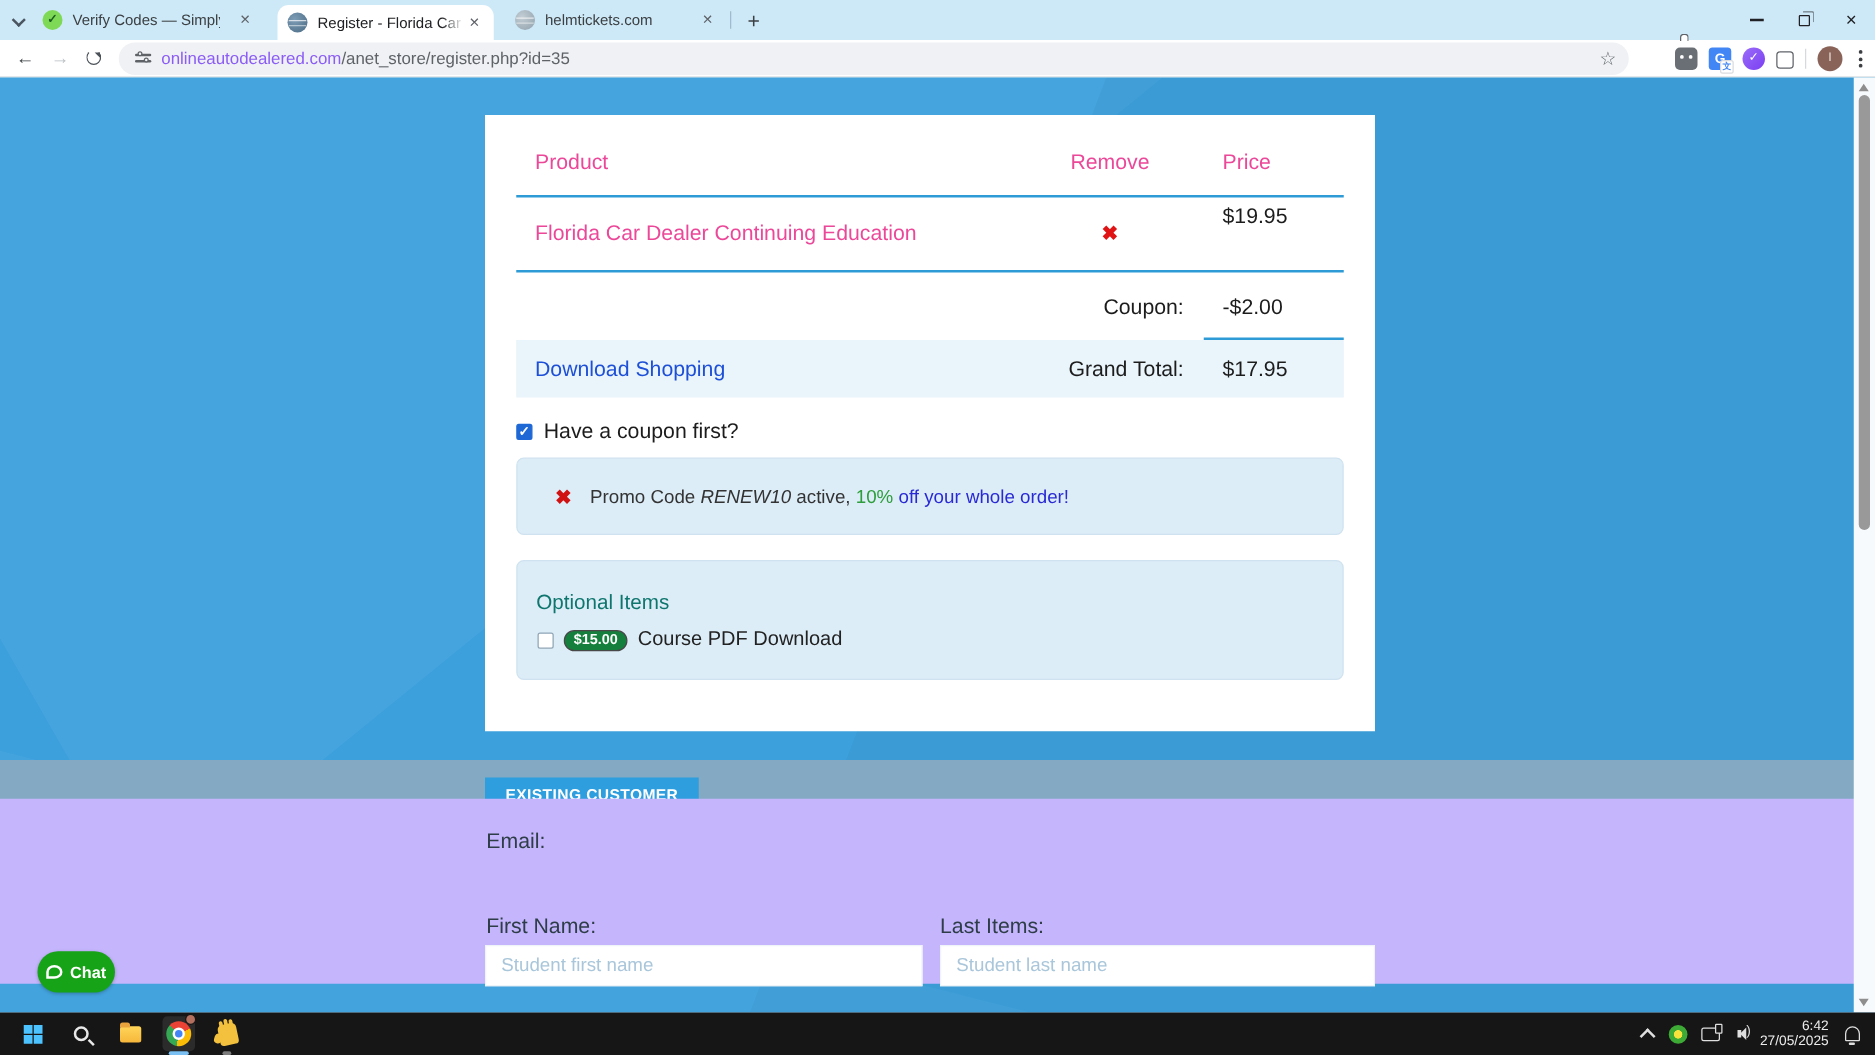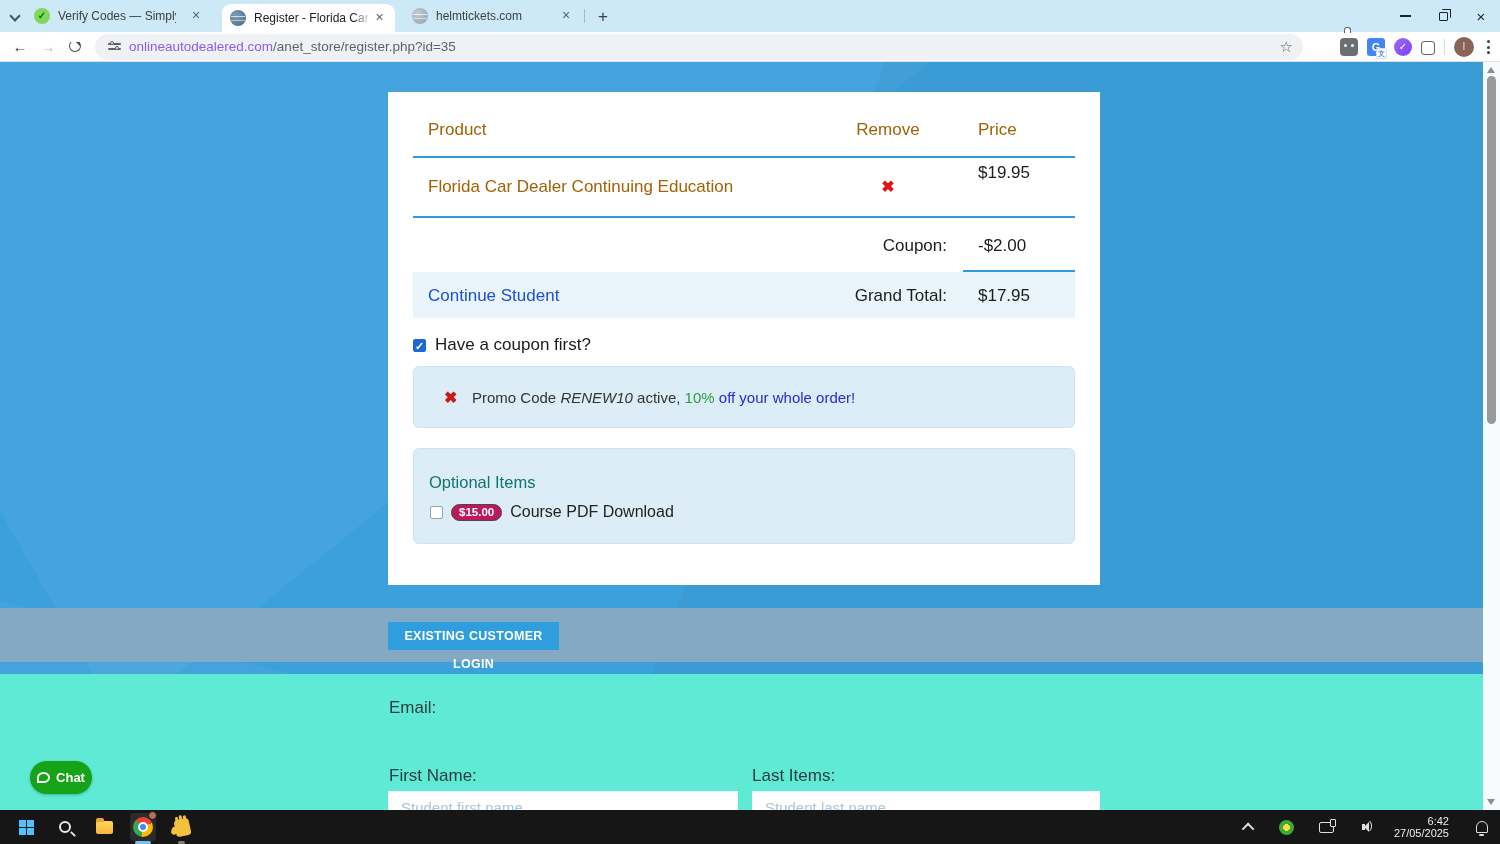--- a/index.html
+++ b/index.html
@@ -60,46 +60,46 @@
   .menu-dots { display:flex; flex-direction:column; gap:2.5px; padding:0 4px; }
   .menu-dots i { width:3px; height:3px; border-radius:50%; background:#3c4043; }
 
   
   .page { position:absolute; top:62px; left:0; width:1500px; height:748px; background:#3ca0dc; overflow:hidden; }
   .poly1 { position:absolute; left:0; top:0; width:100%; height:100%; background:rgba(255,255,255,.05); clip-path:polygon(28% 0, 62% 0, 8% 88%, 0 60%, 0 0); }
   .poly2 { position:absolute; left:0; top:0; width:100%; height:100%; background:rgba(0,0,0,.03); clip-path:polygon(59% 0, 100% 0, 100% 100%, 40% 100%); }
   .poly3 { position:absolute; left:0; top:0; width:100%; height:100%; background:rgba(255,255,255,.04); clip-path:polygon(0 72%, 55% 100%, 0 100%); }
 
   .card { position:absolute; left:388px; top:30px; width:712px; height:493px; background:#fff; }
-  .cell-head { position:absolute; font-size:17px; color:#a16207; }
+  .cell-head { position:absolute; font-size:17px; color:#ec4899; }
   .hline { position:absolute; left:25px; width:662px; height:2px; background:#2e9bd6; }
   .hline.short { left:575px; width:112px; height:2px; }
   .gt-row { position:absolute; left:25px; top:180px; width:662px; height:46px; background:#e9f4fb; }
   .link { font-size:17px; color:#1d4fd7; }
   .price-col { position:absolute; left:590px; font-size:17px; color:#1c1c1c; }
   .right-lbl { position:absolute; left:350px; width:209px; text-align:right; font-size:17px; color:#1c1c1c; }
   .remove-x { position:absolute; left:440px; width:120px; text-align:center; color:#e01414; font-weight:bold; font-size:16px; }
 
   .chk { width:13px; height:13px; border:1px solid #8fa5b5; background:#fff; border-radius:2px; display:inline-block; }
   .chk.checked { background:#1e68d6; border-color:#1e68d6; color:#fff; font-size:11px; line-height:13px; text-align:center; font-weight:bold; }
 
   .panel { position:absolute; left:25px; width:662px; background:#dcedf8; border:1px solid #cfe2ef; border-radius:6px; }
   .promo-line { position:absolute; left:58px; top:22px; font-size:15px; color:#333; }
   .promo-line .code { font-style:italic; }
   .promo-line .pct { color:#2e9e3c; }
   .promo-line .rest { color:#2a2ad4; }
   .panel-x { position:absolute; left:30px; top:21px; color:#d11212; font-weight:bold; font-size:16px; }
 
   .opt-head { position:absolute; left:15px; top:24px; font-size:16.5px; color:#0f766e; }
-  .badge { display:inline-block; background:#be185d; border:1px solid #484848; color:#fff; font-size:11.5px; font-weight:bold; border-radius:9px; padding:1.5px 7px; vertical-align:1px; }
+  .badge { display:inline-block; background:#15803d; border:1px solid #484848; color:#fff; font-size:11.5px; font-weight:bold; border-radius:9px; padding:1.5px 7px; vertical-align:1px; }
 
   .login-band { position:absolute; left:0; top:546px; width:1500px; height:54px; background:#83aac2; }
   .login-btn { position:absolute; left:388px; top:14px; width:171px; height:28px; background:#2f9ede; color:#fff; font-size:12.5px; font-weight:bold; letter-spacing:.3px; text-align:center; line-height:28px; }
 
-  .form-sec { position:absolute; left:0; top:612px; width:1500px; height:148px; background:#5eead4; }
+  .form-sec { position:absolute; left:0; top:577px; width:1500px; height:148px; background:#c4b5fd; }
   .form-lbl { position:absolute; font-size:17px; color:#2e3d47; }
   .txt-input { position:absolute; height:33px; background:#fff; border:1px solid #eef4f8; font-size:15px; padding:0 12px; color:#444; font-family:"Liberation Sans", sans-serif; }
   .txt-input::placeholder { color:#a9c6da; }
 
   .chat-btn { position:absolute; left:30px; top:761px; width:62px; height:33px; border-radius:17px; background:#17a317; display:flex; align-items:center; justify-content:center; gap:6px; box-shadow:0 1px 3px rgba(0,0,0,.25); }
   .chat-ico { width:13px; height:11px; border:2px solid #fff; border-radius:50% 50% 50% 0; position:relative; }
   .chat-txt { color:#fff; font-size:13px; font-weight:bold; }
 
   .scrollbar { position:absolute; left:1483px; top:62px; width:17px; height:748px; background:#f7fafc; }
   .sb-arrow { position:absolute; left:4px; width:0; height:0; border-left:4.5px solid transparent; border-right:4.5px solid transparent; }
@@ -119,21 +119,21 @@
   .folder-ico::before { content:""; position:absolute; left:0; top:-3px; width:8px; height:4px; background:#e8a33d; border-radius:2px 2px 0 0; }
   .chrome-wrap { background:rgba(255,255,255,.09); }
   .chrome-ico { width:20px; height:20px; border-radius:50%; background:conic-gradient(from -45deg, #ea4335 0deg 110deg, #fbbc05 110deg 235deg, #34a853 235deg 360deg); position:relative; }
   .chrome-ico::after { content:""; position:absolute; left:5px; top:5px; width:10px; height:10px; border-radius:50%; background:#4285f4; border:2px solid #fff; box-sizing:border-box; }
   .chrome-badge { position:absolute; right:-1px; top:-2px; width:9px; height:9px; border-radius:50%; background:#b4705e; border:1px solid #161616; }
   .active-line { position:absolute; bottom:-3px; left:5px; width:16px; height:3px; border-radius:2px; background:#7ac0f2; }
   .hand-ico { width:15px; height:17px; background:#f3c13d; border-radius:4px 4px 3px 3px; transform:rotate(-12deg); position:relative; }
   .hand-ico::before { content:""; position:absolute; left:-4px; top:6px; width:6px; height:8px; background:#f3c13d; border-radius:3px; transform:rotate(30deg); }
   .hand-ico::after { content:""; position:absolute; left:2px; top:-3px; width:3px; height:6px; background:#f3c13d; border-radius:2px; box-shadow:4px -1px 0 #f3c13d, 8px 0 0 #f3c13d; }
   .idle-line { position:absolute; bottom:-3px; left:9px; width:7px; height:3px; border-radius:2px; background:#7d7d7d; }
-  .tb-right { margin-left:auto; display:flex; align-items:center; gap:25px; padding-right:12px; }
+  .tb-right { margin-left:auto; display:flex; align-items:center; gap:11px; padding-right:12px; }
   .tray-chevron { width:9px; height:9px; border-left:2px solid #dfdfdf; border-top:2px solid #dfdfdf; transform:rotate(45deg) translateY(2px); }
   .tray-green { width:15px; height:15px; border-radius:50%; background:radial-gradient(circle at 50% 50%, #f8e23b 0 30%, #3daa35 34% 100%); }
   .tray-monitor { width:15px; height:11px; border:1.6px solid #dfdfdf; border-radius:2px; position:relative; }
   .tray-monitor::after { content:""; position:absolute; right:-3px; top:-4px; width:4px; height:6px; background:#161616; border:1.6px solid #dfdfdf; border-radius:1px; }
   .tray-speaker { width:0; height:0; border:5px solid transparent; border-right-color:#dfdfdf; position:relative; }
   .tray-speaker::before { content:""; position:absolute; left:-2px; top:-3px; width:3px; height:6px; background:#dfdfdf; }
   .tray-speaker::after { content:")"; position:absolute; left:5px; top:-8px; color:#dfdfdf; font-size:11px; }
   .tray-clock { text-align:right; color:#ececec; font-size:11px; line-height:12.5px; }
   .tray-bell { width:12px; height:12px; border:1.6px solid #dfdfdf; border-radius:6px 6px 1px 1px; position:relative; margin-left:2px; }
   .tray-bell::after { content:""; position:absolute; left:2px; bottom:-4px; width:5px; height:2px; border-radius:2px; background:#dfdfdf; }
@@ -232,21 +232,21 @@
       <div class="remove-x" style="top:85px;"><span>✖</span></div>
       <div class="price-col" style="top:71px;">$19.95</div>
 
       <div class="hline" style="top:124px;"></div>
 
       <div class="right-lbl" style="top:144px;">Coupon:</div>
       <div class="price-col" style="top:144px;">-$2.00</div>
 
       <div class="gt-row"></div>
       <div class="hline short" style="top:178px;"></div>
-      <a class="link" style="position:absolute; left:40px; top:194px;">Continue Student</a>
+      <a class="link" style="position:absolute; left:40px; top:194px;">Download Shopping</a>
       <div class="right-lbl" style="top:194px;">Grand Total:</div>
       <div class="price-col" style="top:194px;">$17.95</div>
 
       <div style="position:absolute; left:25px; top:243px; display:flex; align-items:center; gap:9px;">
         <span class="chk checked">✓</span>
         <span style="font-size:17px; color:#1c1c1c;">Have a coupon first?</span>
       </div>
 
       <div class="panel" style="top:274px; height:62px;">
         <span class="panel-x">✖</span>

